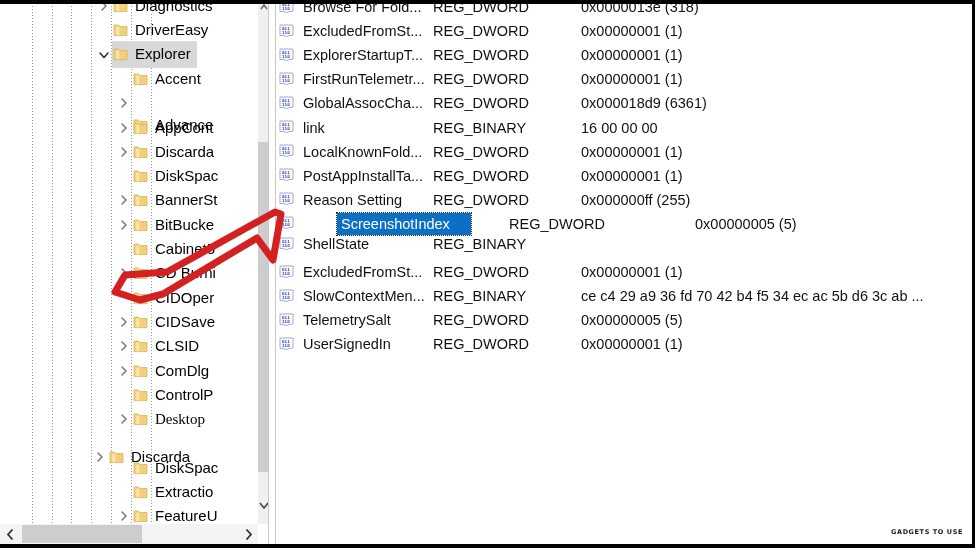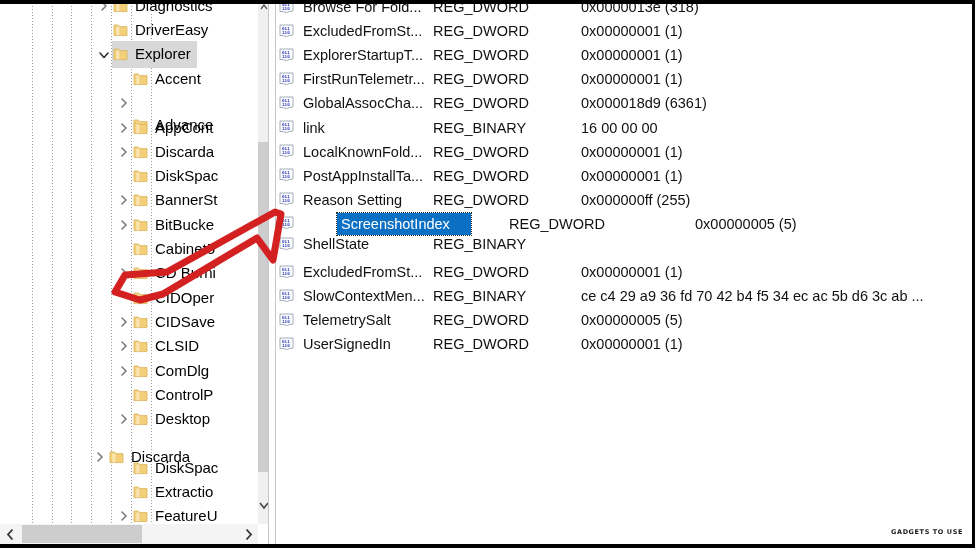--- a/index.html
+++ b/index.html
@@ -446,21 +446,21 @@
           <div class="lbl-wrap" style="display: flex; align-items: center;">
             <span class="folder">
               <svg width="15" height="14" viewBox="0 0 15 14">
                 <path d="M1 2 h4.4 l1.3 1.6 H14 v9 H1 Z" fill="#f3cf7a" stroke="#d8b45a" stroke-width="0.8"></path>
                 <path d="M3.3 3.6 h3 v8.6 h-3 Z" fill="#fae9bd" opacity="0.85"></path>
               </svg>
             </span>
             <span class="lbl">ControlP</span>
           </div>
         </div>
-        <div class="tree-row" style="top: 407.1px; padding-left: 116px;">
+        <div class="tree-row" style="top: 407.1px; padding-left: 116px; font-family: Liberation Serif, serif;">
           <div class="chev">
             <svg width="10" height="12" viewBox="0 0 10 12">
               <path d="M3 2 L7 6 L3 10" stroke="#767676" stroke-width="1.5" fill="none" stroke-linecap="round" stroke-linejoin="round"></path>
             </svg>
           </div>
           <div class="lbl-wrap" style="display: flex; align-items: center;">
             <span class="folder">
               <svg width="15" height="14" viewBox="0 0 15 14">
                 <path d="M1 2 h4.4 l1.3 1.6 H14 v9 H1 Z" fill="#f3cf7a" stroke="#d8b45a" stroke-width="0.8"></path>
                 <path d="M3.3 3.6 h3 v8.6 h-3 Z" fill="#fae9bd" opacity="0.85"></path>

